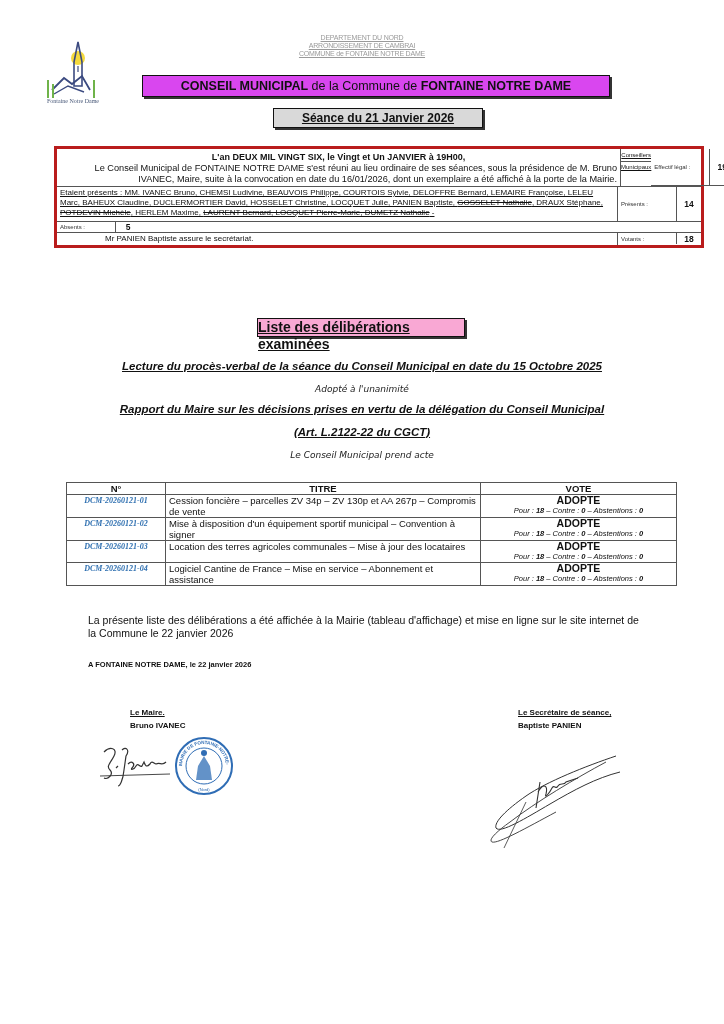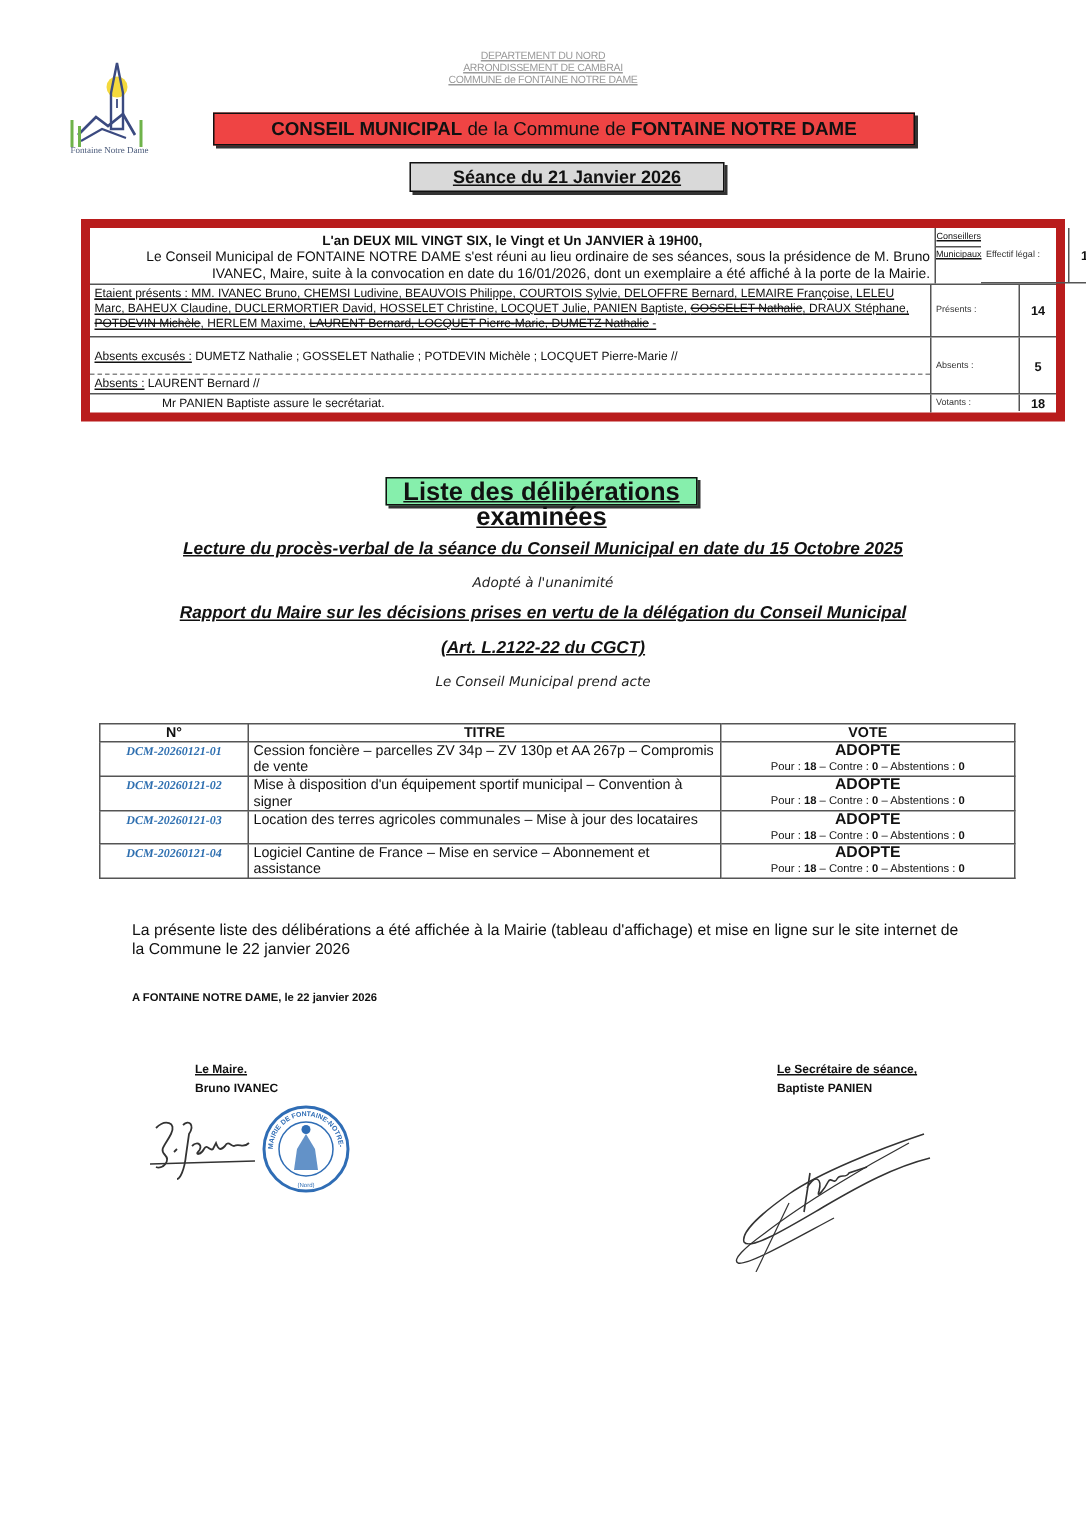--- a/index.html
+++ b/index.html
@@ -5,49 +5,49 @@
   html,body{margin:0;padding:0;background:#fff;}
   body{width:724px;height:1024px;position:relative;overflow:hidden;font-family:"Liberation Sans",sans-serif;color:#111;}
   .abs{position:absolute;}
   
   .addr{left:220px;top:34px;width:284px;text-align:center;font-size:7px;line-height:8px;color:#9a9a9a;}
   .addr div{text-decoration:underline;letter-spacing:-0.2px;}
   
   .logo{left:38px;top:40px;width:70px;height:70px;}
   .logo-cap{left:30px;top:98px;width:86px;text-align:center;font-family:"Liberation Serif",serif;font-size:6px;color:#4a5a7a;}
   
-  .title-box{left:142px;top:75px;width:466px;height:20px;border:1.5px solid #111;box-shadow:2px 2px 0 #333;text-align:center;font-size:12.5px;line-height:20px;background:#ef4444;}
+  .title-box{left:142px;top:75px;width:466px;height:20px;border:1.5px solid #111;box-shadow:2px 2px 0 #333;text-align:center;font-size:12.5px;line-height:20px;background:#d946ef;}
   .title-box b{font-weight:bold;}
   .seance-box{left:273px;top:108px;width:208px;height:18px;border:1.5px solid #111;box-shadow:2px 2px 0 #333;background:#d9d9d9;text-align:center;font-size:12px;font-weight:bold;line-height:18px;}
   .seance-box span{text-decoration:underline;}
   
-  .att{left:54px;top:146px;width:644px;border:6px solid #b91c1c;}
+  .att{left:54px;top:146px;width:644px;border:3px solid #b91c1c;}
   .att-row{display:flex;border-top:1px solid #555;}
   .att-row:first-child{border-top:none;}
   .att-main{flex:1;padding:1px 3px;font-size:8px;line-height:10px;border-right:1px solid #555;}
   .att-lbl{width:52px;font-size:6px;padding:0 3px;border-right:1px solid #555;display:flex;align-items:center;color:#333;}
   .att-val{width:24px;font-size:8.5px;font-weight:bold;display:flex;align-items:center;justify-content:center;}
   .u{text-decoration:underline;}
   .s{text-decoration:line-through;}
   .head-line{text-align:center;font-weight:bold;font-size:9px;line-height:12px;}
   .intro{text-align:right;font-size:9.2px;line-height:11px;}
   
-  .list-box{left:257px;top:318px;width:206px;height:17px;border:1.5px solid #111;box-shadow:2px 2px 0 #333;background:#86efac;text-align:center;font-size:17px;font-weight:bold;line-height:17px;}
+  .list-box{left:257px;top:318px;width:206px;height:17px;border:1.5px solid #111;box-shadow:2px 2px 0 #333;background:#f9a8d4;font-size:14px;font-weight:bold;line-height:17px;}
   .list-box span{text-decoration:underline;}
   .h-it{left:60px;width:604px;text-align:center;font-weight:bold;font-style:italic;text-decoration:underline;font-size:11.5px;}
   .note{left:60px;width:604px;text-align:center;font-style:italic;font-size:9px;color:#222;font-family:"DejaVu Sans",sans-serif;}
   
   .dt{left:66px;top:482px;width:611px;border-collapse:collapse;font-size:9.5px;}
   .dt th{border:1px solid #555;font-weight:bold;font-size:9.5px;height:11px;padding:0;}
   .dt td{border:1px solid #555;vertical-align:top;padding:0 3px;line-height:11px;}
   .dt .num{width:92px;font-family:"Liberation Serif",serif;font-style:italic;font-weight:bold;color:#2e6fb0;font-size:8px;text-align:center;}
   .dt .title{width:308px;}
   .dt .vote{text-align:center;}
   .vote-res{font-weight:bold;font-size:10.5px;line-height:11px;}
-  .vote-det{font-size:7.5px;line-height:10px;}
+  .vote-det{font-size:7.5px;line-height:10px;font-style:italic;}
   .vote-det b{font-weight:bold;}
   .para{left:88px;top:614px;width:560px;font-size:10.5px;line-height:13px;}
   .place{left:88px;top:660px;font-size:7.5px;font-weight:bold;}
   .sig-l{left:130px;top:706px;font-size:8px;font-weight:bold;line-height:13px;}
   .sig-r{left:518px;top:706px;font-size:8px;font-weight:bold;line-height:13px;}
   .sig-l .u,.sig-r .u{text-decoration:underline;}
 </style>
 </head>
 <body>
 
@@ -98,28 +98,20 @@
 
   <div class="att-row">
     <div class="att-main" style="min-height:32px;text-decoration:underline;">
       <span class="u">Etaient présents :</span><span> MM. IVANEC Bruno, CHEMSI Ludivine, BEAUVOIS Philippe, COURTOIS Sylvie, DELOFFRE Bernard, LEMAIRE Françoise, LELEU Marc, BAHEUX Claudine, DUCLERMORTIER David, HOSSELET Christine, LOCQUET Julie, PANIEN Baptiste, </span><span class="s">GOSSELET Nathalie</span><span>, DRAUX Stéphane, </span><span class="s">POTDEVIN Michèle</span><span>, HERLEM Maxime, </span><span class="s">LAURENT Bernard, LOCQUET Pierre-Marie, DUMETZ Nathalie</span><span> -</span>
     </div>
     <div class="att-lbl">Présents :</div>
     <div class="att-val">14</div>
   </div>
 
   <div class="att-row">
-    <div class="att-main" style="padding:0;">
-      <div style="padding:8px 3px 6px;border-bottom:1px dashed #888;">
-        <span class="u">Absents excusés :</span><span> DUMETZ Nathalie ; GOSSELET Nathalie ; POTDEVIN Michèle ; LOCQUET Pierre-Marie //</span>
-      </div>
-      <div style="padding:1px 3px;">
-        <span class="u">Absents :</span><span> LAURENT Bernard //</span>
-      </div>
-    </div>
     <div class="att-lbl">Absents :</div>
     <div class="att-val">5</div>
   </div>
 
 
   <div class="att-row">
     <div class="att-main" style="padding-left:48px;">Mr PANIEN Baptiste assure le secrétariat.</div>
     <div class="att-lbl" style="height:11px;">Votants :</div>
     <div class="att-val">18</div>
   </div>

